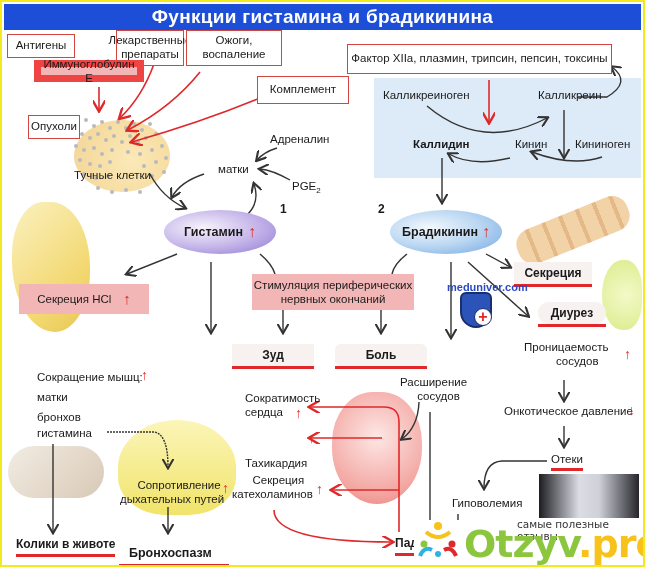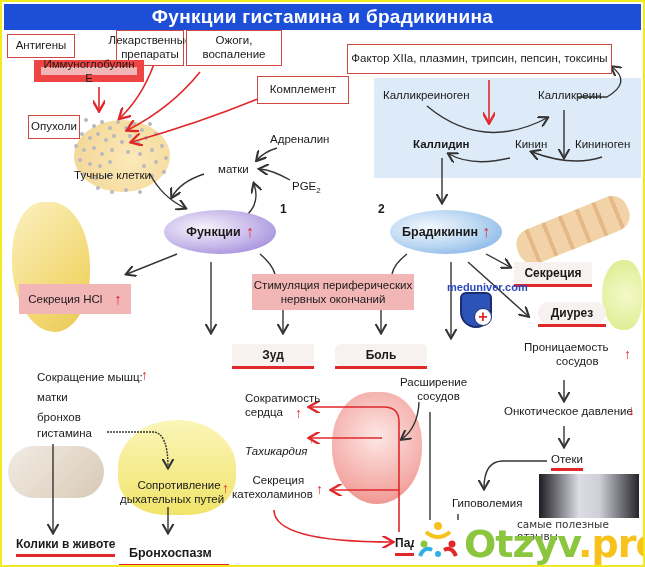--- a/index.html
+++ b/index.html
@@ -175,29 +175,29 @@
   <span class="t b" style="left:278px; top:200px; font-size:12px;">1</span>
   <span class="t b" style="left:376px; top:200px; font-size:12px;">2</span>
 
   <span class="t" style="left:381px; top:86px;">Калликреиноген</span>
   <span class="t" style="left:536px; top:86px;">Калликреин</span>
   <span class="t b" style="left:411px; top:135px;">Каллидин</span>
   <span class="t" style="left:513px; top:135px;">Кинин</span>
   <span class="t" style="left:573px; top:135px;">Кининоген</span>
 
   <div class="ellipse" style="left:162px; top:208px; width:112px; height:44px; background: radial-gradient(ellipse at 35% 40%, #f6f3fb 0%, #c7b8ea 50%, #8f78d4 100%);">
-    <span>Функции</span>
+    <span>Гистамин</span>
     <span class="up" style="margin-left:5px; font-size:16px;">↑</span>
   </div>
   <div class="ellipse" style="left:388px; top:208px; width:112px; height:44px; background: radial-gradient(ellipse at 35% 40%, #f3f8fd 0%, #b9d6f2 50%, #6fa6e1 100%); text-align: center;">
     <span>Брадикинин</span>
     <span class="up" style="margin-left:4px; font-size:16px;">↑</span>
   </div>
 
-  <div class="pinkbox" style="left:17px; top:282px; width:112px; height:30px;">
+  <div class="pinkbox" style="left:17px; top:282px; width:130px; height:30px;">
     <span>Секреция HCl</span>
     <span class="up" style="margin-left:12px; font-size:15px;">↑</span>
   </div>
   <div class="pinkbox" style="left:250px; top:272px; width:162px; height:36px; flex-direction:column;">
     <span>Стимуляция периферических</span>
     <span>нервных окончаний</span>
   </div>
 
   <div class="uline" style="left:230px; top:342px; width:82px; height:22px; line-height:22px;">Зуд</div>
   <div class="uline" style="left:333px; top:342px; width:92px; height:22px; line-height:22px;border-radius:6px;">Боль</div>
@@ -247,21 +247,21 @@
 
   <span class="t" style="left:398px; top:373px; text-align:center;">
     <span>Расширение</span><br>
     <span style="padding-left:10px;">сосудов</span>
   </span>
   <span class="t" style="left:243px; top:389px;">
     <span>Сократимость</span><br>
     <span>сердца</span>
   </span>
   <span class="up t" style="left:293px; top:403px; font-size:14px;">↑</span>
-  <span class="t" style="left:243px; top:442px;font-style:italic;">Тахикардия</span>
+  <span class="t" style="left:243px; top:454px;">Тахикардия</span>
   <span class="up t" style="left:306px; top:428px; font-size:14px;">↑</span>
   <span class="t" style="left:230px; top:471px; text-align:center;">
     <span style="padding-left:12px;">Секреция</span><br>
     <span>катехоламинов</span>
   </span>
   <span class="up t" style="left:314px; top:479px; font-size:14px;">↑</span>
 
   <div class="t b" style="left:393px; top:534px; font-size:12px;">
     <span>Паде</span>
     <div style="height:3px; background:#e0282a; margin-top:2px;"></div>

